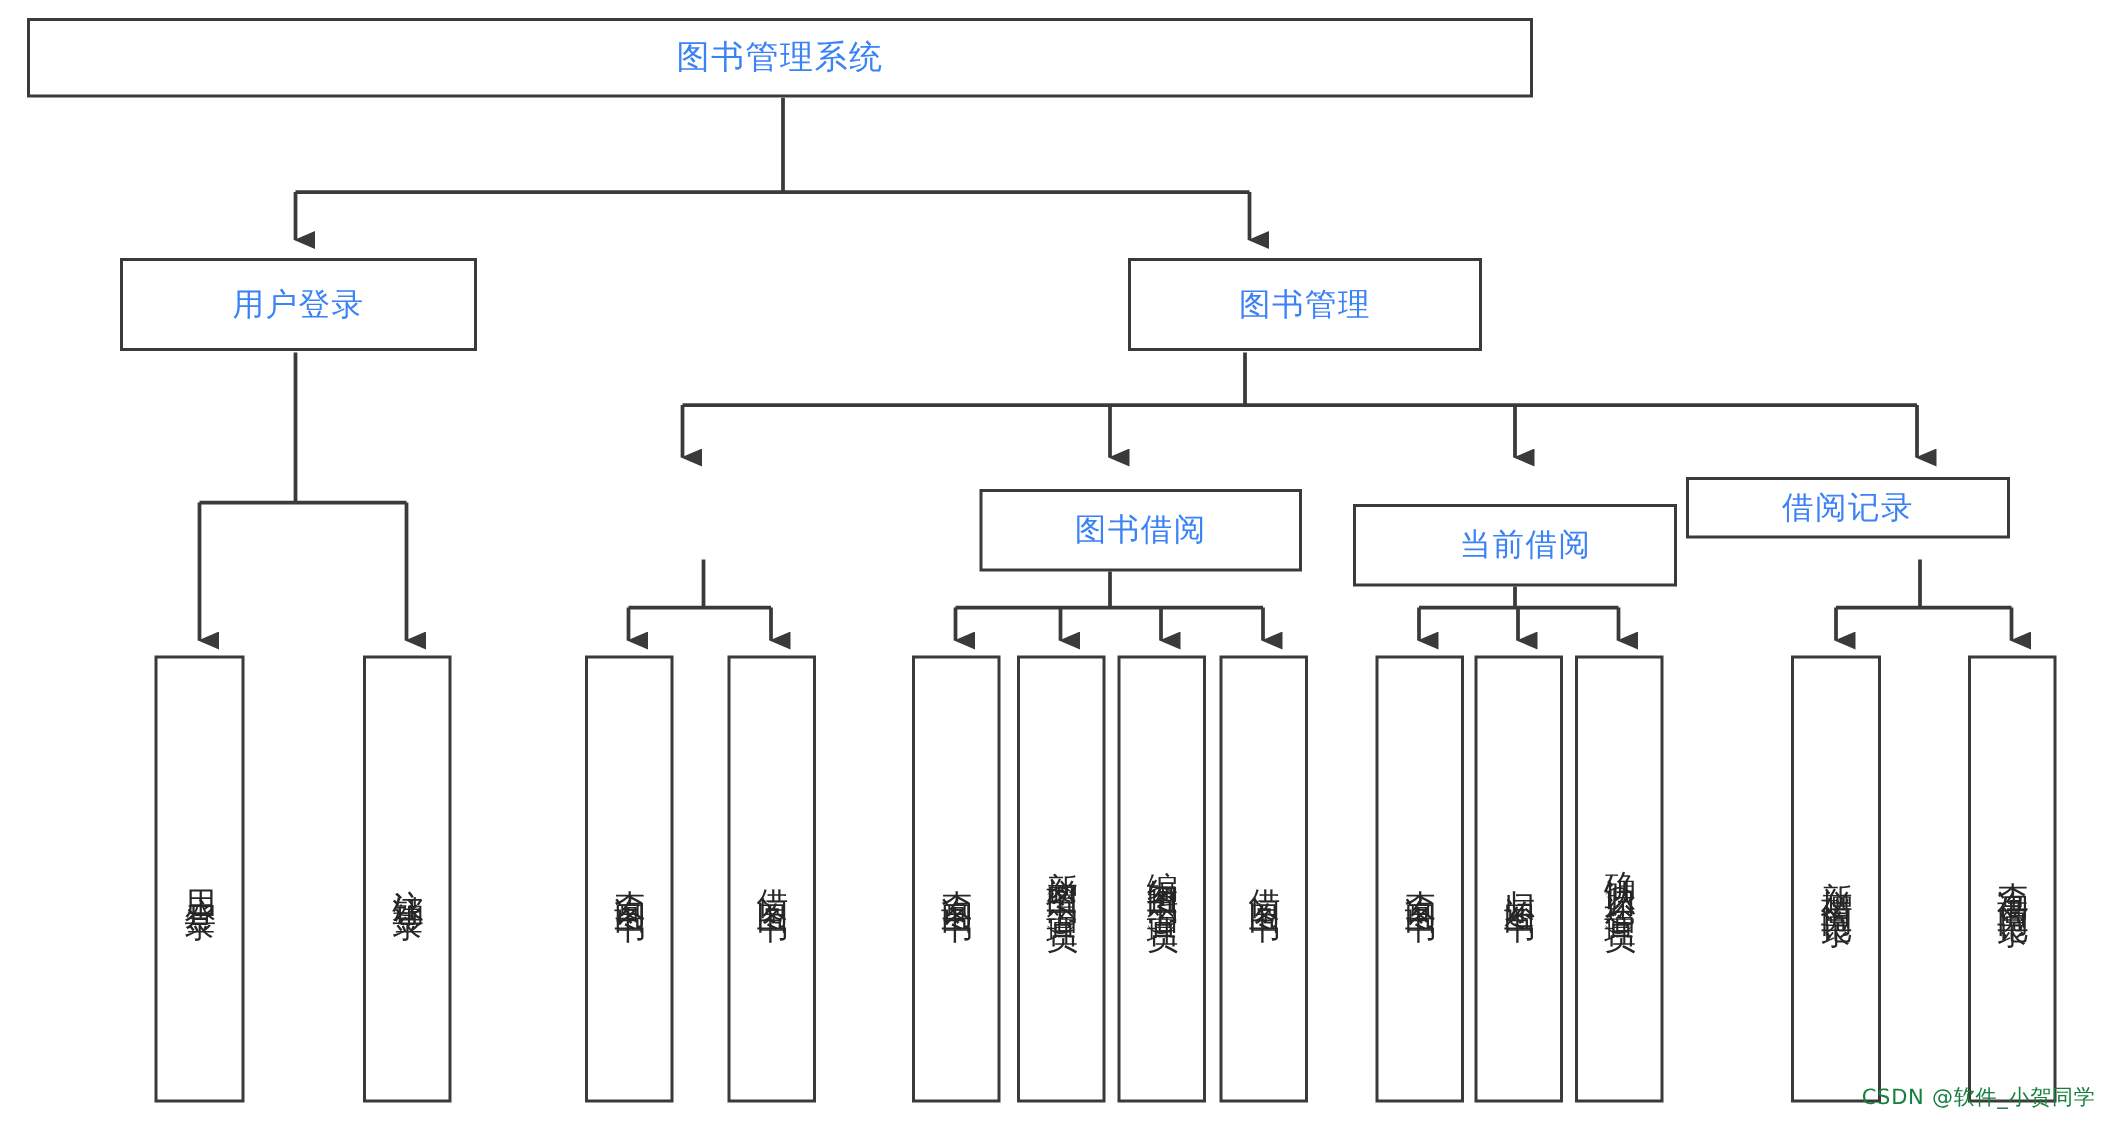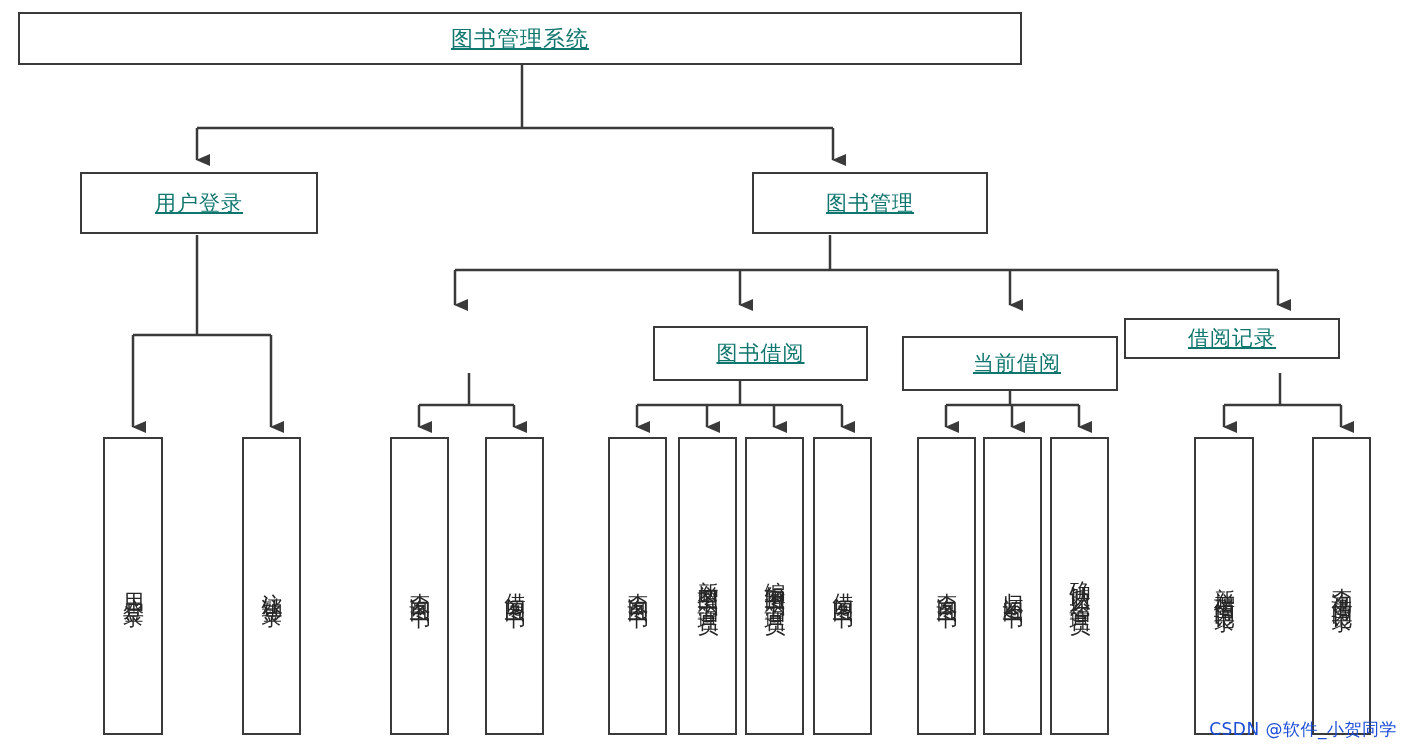--- a/index.html
+++ b/index.html
@@ -29,47 +29,46 @@
     box-sizing: border-box;
     border: 2.5px solid #3a3a3a;
     background: #ffffff;
     display: flex;
     align-items: center;
     justify-content: center;
     overflow: hidden;
   }
   .node-label-h {
     font-size: 21px;
-    color: #0f766e;
+    color: #3b82f6;
     letter-spacing: 1px;
     white-space: nowrap;
     line-height: 1;
-    text-decoration: underline;
   }
   .node-box.root .node-label-h { font-size: 22px; }
   .node-box.leaf {
     align-items: center;
     justify-content: center;
   }
   .node-label-v {
     font-size: 21px;
     color: #262626;
     writing-mode: vertical-rl;
     text-orientation: upright;
     letter-spacing: 5px;
     line-height: 1;
     white-space: nowrap;
     text-align: center;
   }
   #watermark {
     position: absolute;
     right: 8px;
     bottom: 6px;
-    font-size: 17px;
-    color: #1d4ed8;
+    font-size: 14px;
+    color: #15803d;
     white-space: nowrap;
     letter-spacing: 0.5px;
   }
 </style>
 </head>
 <body>
 
 <div id="canvas-wrap">
 
   <svg id="diagram-svg" viewBox="0 0 1405 747" xmlns="http://www.w3.org/2000/svg">

